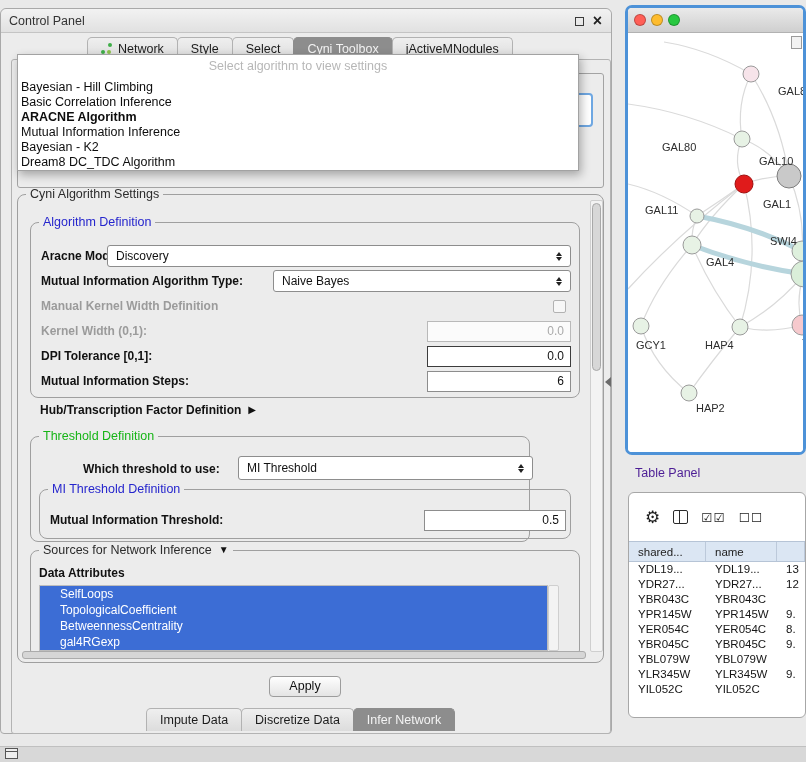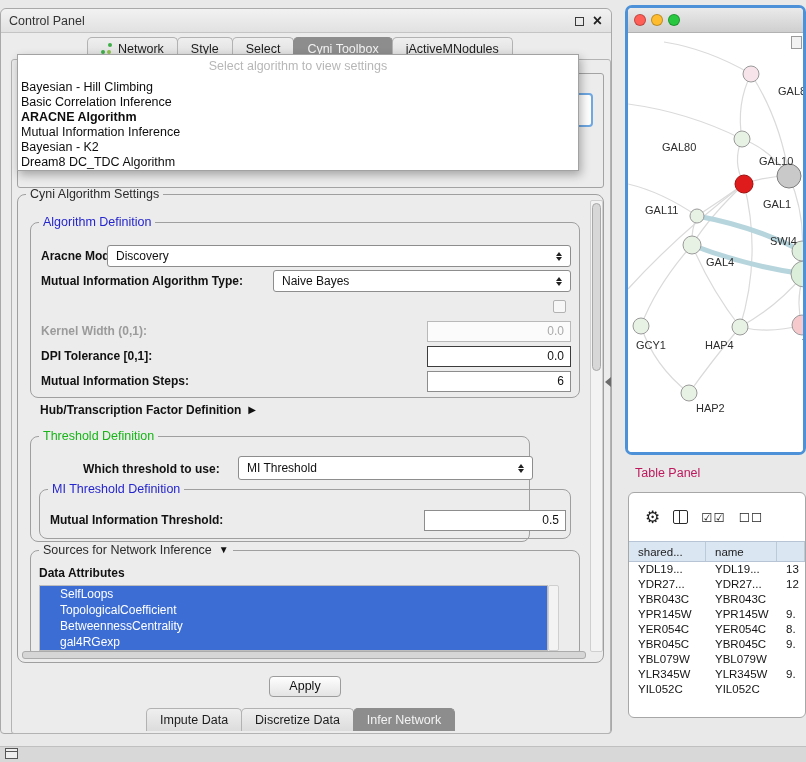--- a/index.html
+++ b/index.html
@@ -60,21 +60,21 @@
   
   .netwin{position:absolute;left:625px;top:5px;width:181px;height:450px;border:3px solid #4d92d8;border-radius:7px;background:#fff;overflow:hidden;z-index:5}
   .net-titlebar{height:25px;background:linear-gradient(#eaeaea,#cfcfcf);border-bottom:1px solid #b2b2b2;display:flex;align-items:center;padding-left:6px;gap:5px}
   .light{width:12px;height:12px;border-radius:50%;border:1px solid rgba(0,0,0,.25);display:inline-block}
   .net-canvas{position:absolute;left:0;top:26px;right:0;bottom:0;background:#fff;overflow:hidden}
   .net-canvas svg{position:absolute;left:0;top:0}
   .net-label{font-size:11px;fill:#2d2d2d}
   .overview-box{position:absolute;right:1px;top:2px;width:11px;height:13px;border:1px solid #9a9a9a;background:#f2f2f2}
 
   
-  .tp-label{position:absolute;left:635px;top:466px;font-size:12.5px;color:#be185d}
+  .tp-label{position:absolute;left:635px;top:466px;font-size:12.5px;color:#4c1d95}
   .tablewin{position:absolute;left:628px;top:492px;width:178px;height:226px;background:#fff;border:1px solid #a7a7a7;border-radius:6px;overflow:hidden}
   .tp-toolbar{height:48px;display:flex;align-items:center;padding-left:16px;gap:13px}
   .gear{font-size:17px;color:#1e1e1e;line-height:1}
   .colicon{width:15px;height:14px;border:1.5px solid #2b2b2b;border-radius:2px;position:relative;display:inline-block}
   .colicon::after{content:"";position:absolute;left:5px;top:0;bottom:0;border-left:1.5px solid #2b2b2b}
   .pair{font-size:12.5px;letter-spacing:1px;color:#222;white-space:nowrap}
   .thead{display:flex;height:21px;background:#dbe6f3;border-top:1px solid #b6c4d6;border-bottom:1px solid #b6c4d6;font-size:11.5px;line-height:20px;color:#222}
   .th{padding-left:9px;border-right:1px solid #bcc9da;overflow:hidden;white-space:nowrap}
   .trow{display:flex;height:15px;line-height:15px;font-size:11.5px;color:#151515}
   .td{padding-left:9px;overflow:hidden;white-space:nowrap}
@@ -144,20 +144,21 @@
           <span>Discovery</span>
           <span class="spin"></span>
         </div>
 
         <span class="lbl" style="left:10px;top:50px">Mutual Information Algorithm Type:</span>
         <div class="combo" style="left:242px;top:47px;width:298px">
           <span>Naive Bayes</span>
           <span class="spin"></span>
         </div>
 
+        <span class="lbl dis" style="left:10px;top:75px">Manual Kernel Width Definition</span>
         <span class="checkbox" style="left:522px;top:77px"></span>
 
         <span class="lbl dis" style="left:10px;top:100px">Kernel Width (0,1):</span>
         <div class="field disabled" style="left:396px;top:98px;width:144px">0.0</div>
 
         <span class="lbl" style="left:10px;top:125px">DPI Tolerance [0,1]:</span>
         <div class="field strong" style="left:396px;top:123px;width:144px">0.0</div>
 
         <span class="lbl" style="left:10px;top:150px">Mutual Information Steps:</span>
         <div class="field" style="left:396px;top:148px;width:144px">6</div>

